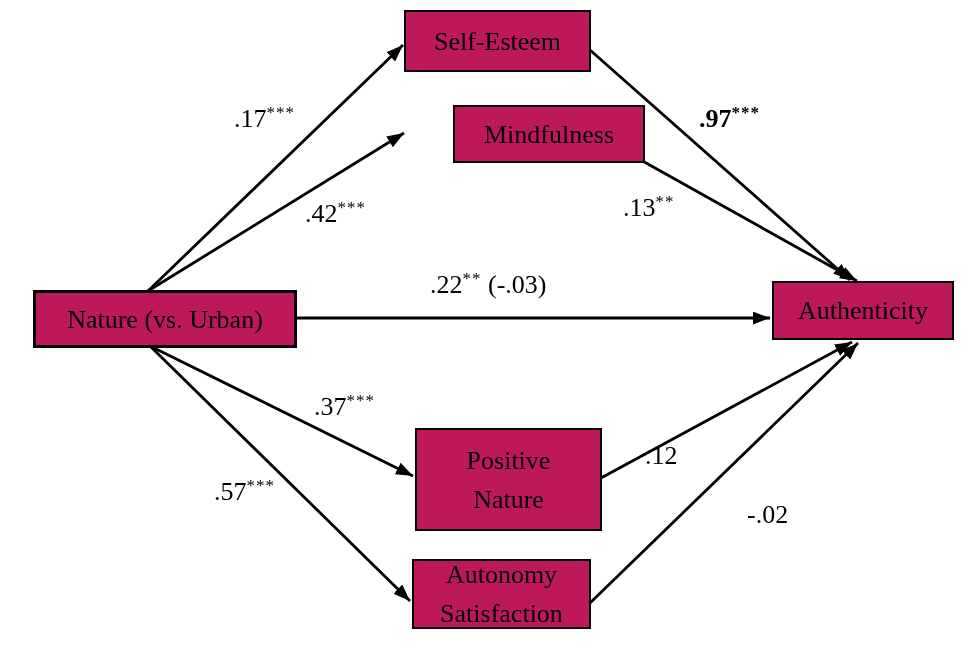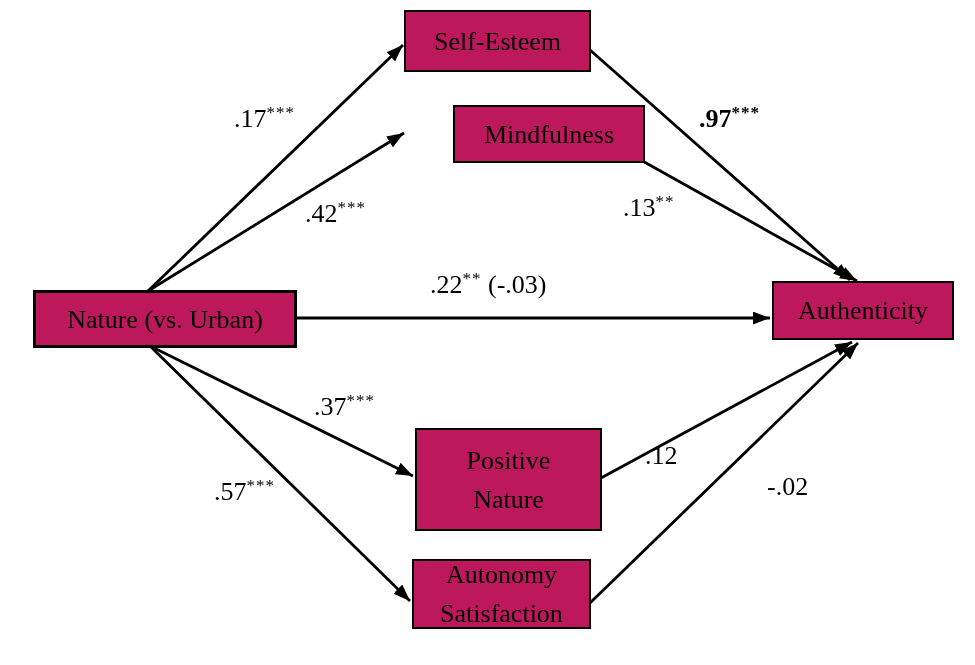--- a/index.html
+++ b/index.html
@@ -121,17 +121,17 @@
   </div>
 
   <div class="coef" style="left:214px; top:477px;text-align:right;">
     <span>.57</span><sup>***</sup><span></span>
   </div>
 
   <div class="coef" style="left:645px; top:393px;margin-top:48px;">
     <span>.12</span><sup></sup><span></span>
   </div>
 
-  <div class="coef" style="left:747px; top:472px;margin-left:20px;">
+  <div class="coef" style="left:747px; top:500px;">
     <span>-.02</span><sup></sup><span></span>
   </div>
 
 </div>
 
 </body></html>

